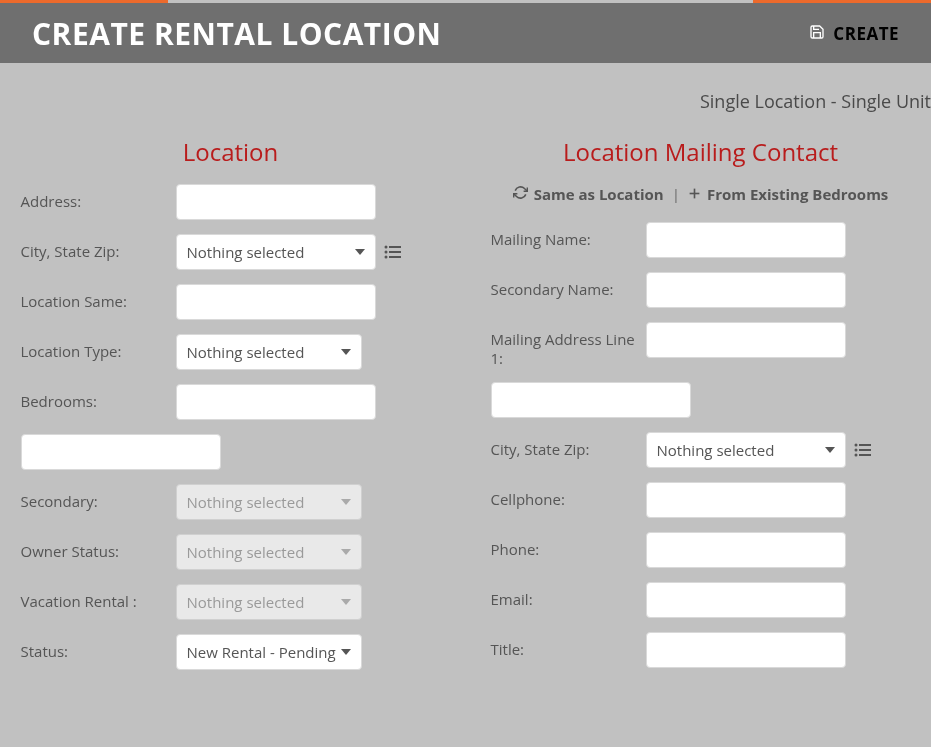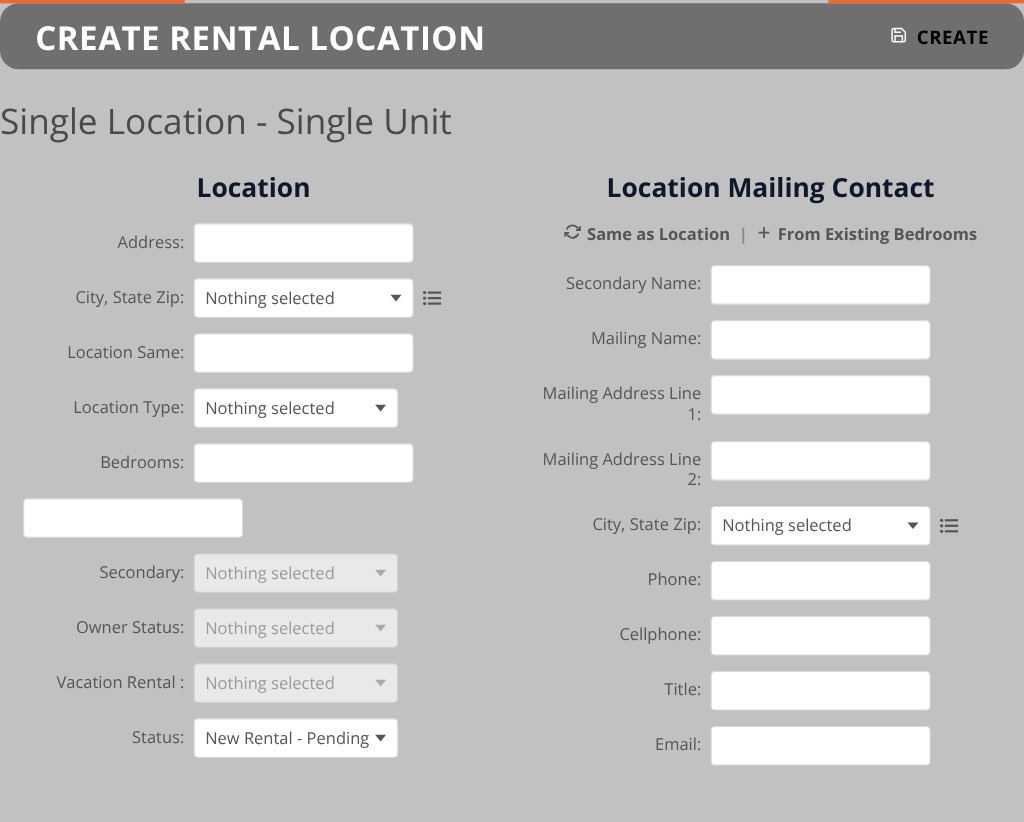--- a/index.html
+++ b/index.html
@@ -19,59 +19,58 @@
     .orange-bar .seg-left { width: 168px; background: #ec6a2c; }
     .orange-bar .seg-mid  { flex: 1; }
     .orange-bar .seg-right{ width: 178px; background: #ec6a2c; }
     .header {
       background: #6f6f6f;
       height: 60px;
       display: flex;
       align-items: center;
       padding: 0 32px;
       justify-content: space-between;
-      border-radius: 17px;
     }
     .page-title {
       color: #fff;
       font-size: 30px;
       font-weight: 700;
       letter-spacing: 0.5px;
     }
     .create-btn {
       color: #000000;
       font-size: 17px;
       font-weight: 700;
       display: flex;
       align-items: center;
       gap: 8px;
       cursor: pointer;
       letter-spacing: 0.5px;
     }
     .create-btn svg { flex: none; }
     .subtitle {
-      text-align: left;
-      font-size: 32px;
+      text-align: right;
+      font-size: 18px;
       font-weight: 400;
       color: #4a4a4a;
       margin-top: 26px;
       margin-bottom: 22px;
     }
     .columns {
       display: flex;
       justify-content: center;
       gap: 50px;
       padding: 0 10px;
     }
     .col { width: 420px; }
     .col h2 {
       text-align: center;
       font-size: 24px;
-      font-weight: 700;
-      color: #0f172a;
+      font-weight: 400;
+      color: #b91c1c;
       margin-bottom: 16px;
     }
     .contact-actions {
       display: flex;
       justify-content: center;
       align-items: center;
       gap: 8px;
       color: #555;
       font-size: 15px;
       margin-bottom: 18px;
@@ -85,21 +84,21 @@
     }
     .contact-actions .divider { color: #888; }
     .field-row {
       display: flex;
       align-items: flex-start;
       margin-bottom: 14px;
     }
     .field-label {
       width: 155px;
       flex: none;
-      text-align: right;
+      text-align: left;
       padding-right: 8px;
       font-size: 15px;
       color: #555;
       padding-top: 8px;
       line-height: 1.25;
     }
     .field-control {
       flex: 1;
       display: flex;
       align-items: center;
@@ -289,42 +288,41 @@
           <svg width="13" height="13" viewBox="0 0 24 24" fill="none" stroke="#555" stroke-width="3">
             <line x1="12" y1="3" x2="12" y2="21"></line>
               <line x1="3" y1="12" x2="21" y2="12"></line>
           </svg>
         </span>
         <span>From Existing Bedrooms</span>
       </span>
     </div>
 
     <div class="field-row">
+      <div class="field-label">Mailing Name:</div>
+      <div class="field-control">
+          <div class="input"></div>
+        </div>
+    </div>
+
+    <div class="field-row">
       <div class="field-label">Secondary Name:</div>
       <div class="field-control">
           <div class="input"></div>
         </div>
     </div>
 
     <div class="field-row">
-      <div class="field-label">Mailing Name:</div>
-      <div class="field-control">
-          <div class="input"></div>
-        </div>
-    </div>
-
-    <div class="field-row">
       <div class="field-label">Mailing Address Line 1:</div>
       <div class="field-control">
           <div class="input"></div>
         </div>
     </div>
 
     <div class="field-row">
-      <div class="field-label">Mailing Address Line 2:</div>
       <div class="field-control">
           <div class="input"></div>
         </div>
     </div>
 
     <div class="field-row">
       <div class="field-label">City, State Zip:</div>
       <div class="field-control">
         <div class="select">
           <span>Nothing selected</span>
@@ -337,40 +335,40 @@
             <circle cx="2" cy="7" r="1.5" fill="#555"></circle>
               <rect x="5" y="6" width="12" height="2" fill="#555"></rect>
             <circle cx="2" cy="12" r="1.5" fill="#555"></circle>
               <rect x="5" y="11" width="12" height="2" fill="#555"></rect>
           </svg>
         </span>
       </div>
     </div>
 
     <div class="field-row">
+      <div class="field-label">Cellphone:</div>
+      <div class="field-control">
+          <div class="input"></div>
+        </div>
+    </div>
+
+    <div class="field-row">
       <div class="field-label">Phone:</div>
       <div class="field-control">
           <div class="input"></div>
         </div>
     </div>
 
     <div class="field-row">
-      <div class="field-label">Cellphone:</div>
+      <div class="field-label">Email:</div>
       <div class="field-control">
           <div class="input"></div>
         </div>
     </div>
 
     <div class="field-row">
       <div class="field-label">Title:</div>
-      <div class="field-control">
-          <div class="input"></div>
-        </div>
-    </div>
-
-    <div class="field-row">
-      <div class="field-label">Email:</div>
       <div class="field-control">
           <div class="input"></div>
         </div>
     </div>
   </div>
 </div>
 
 </body></html>

